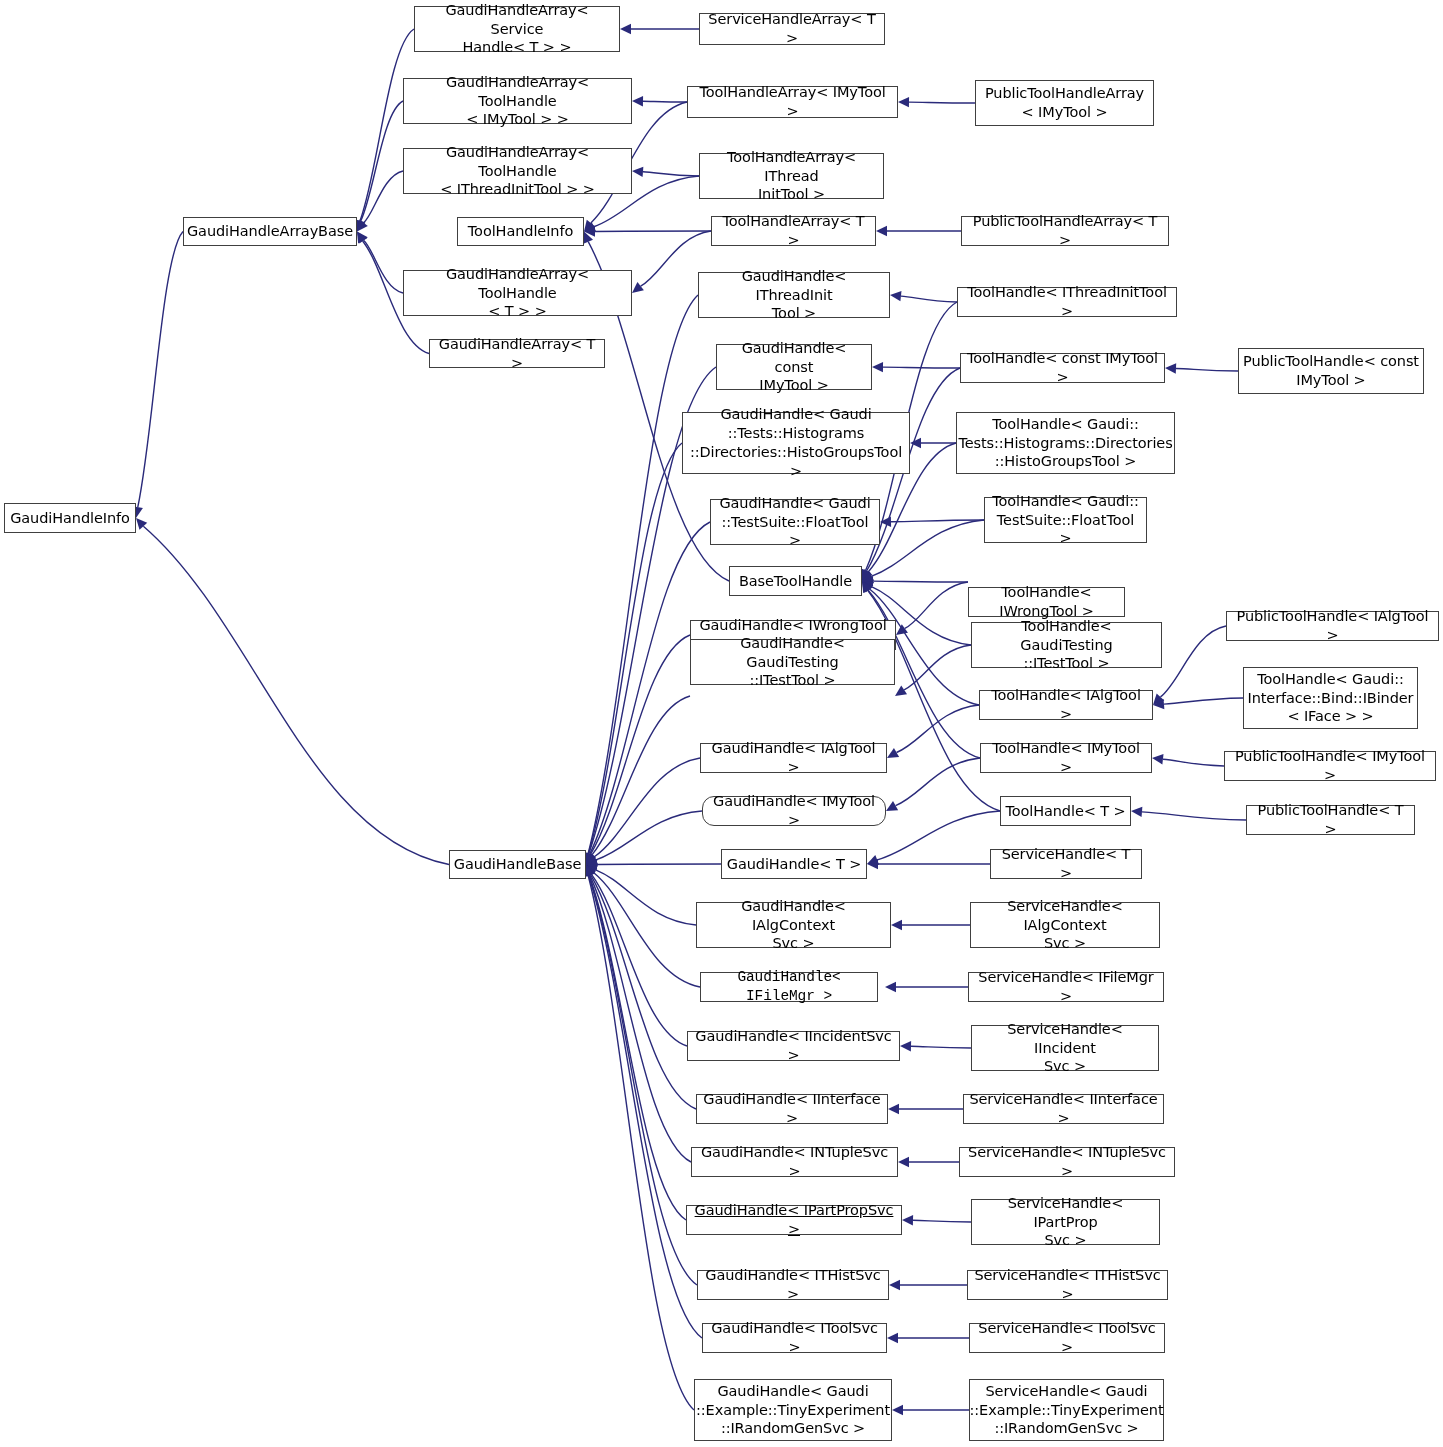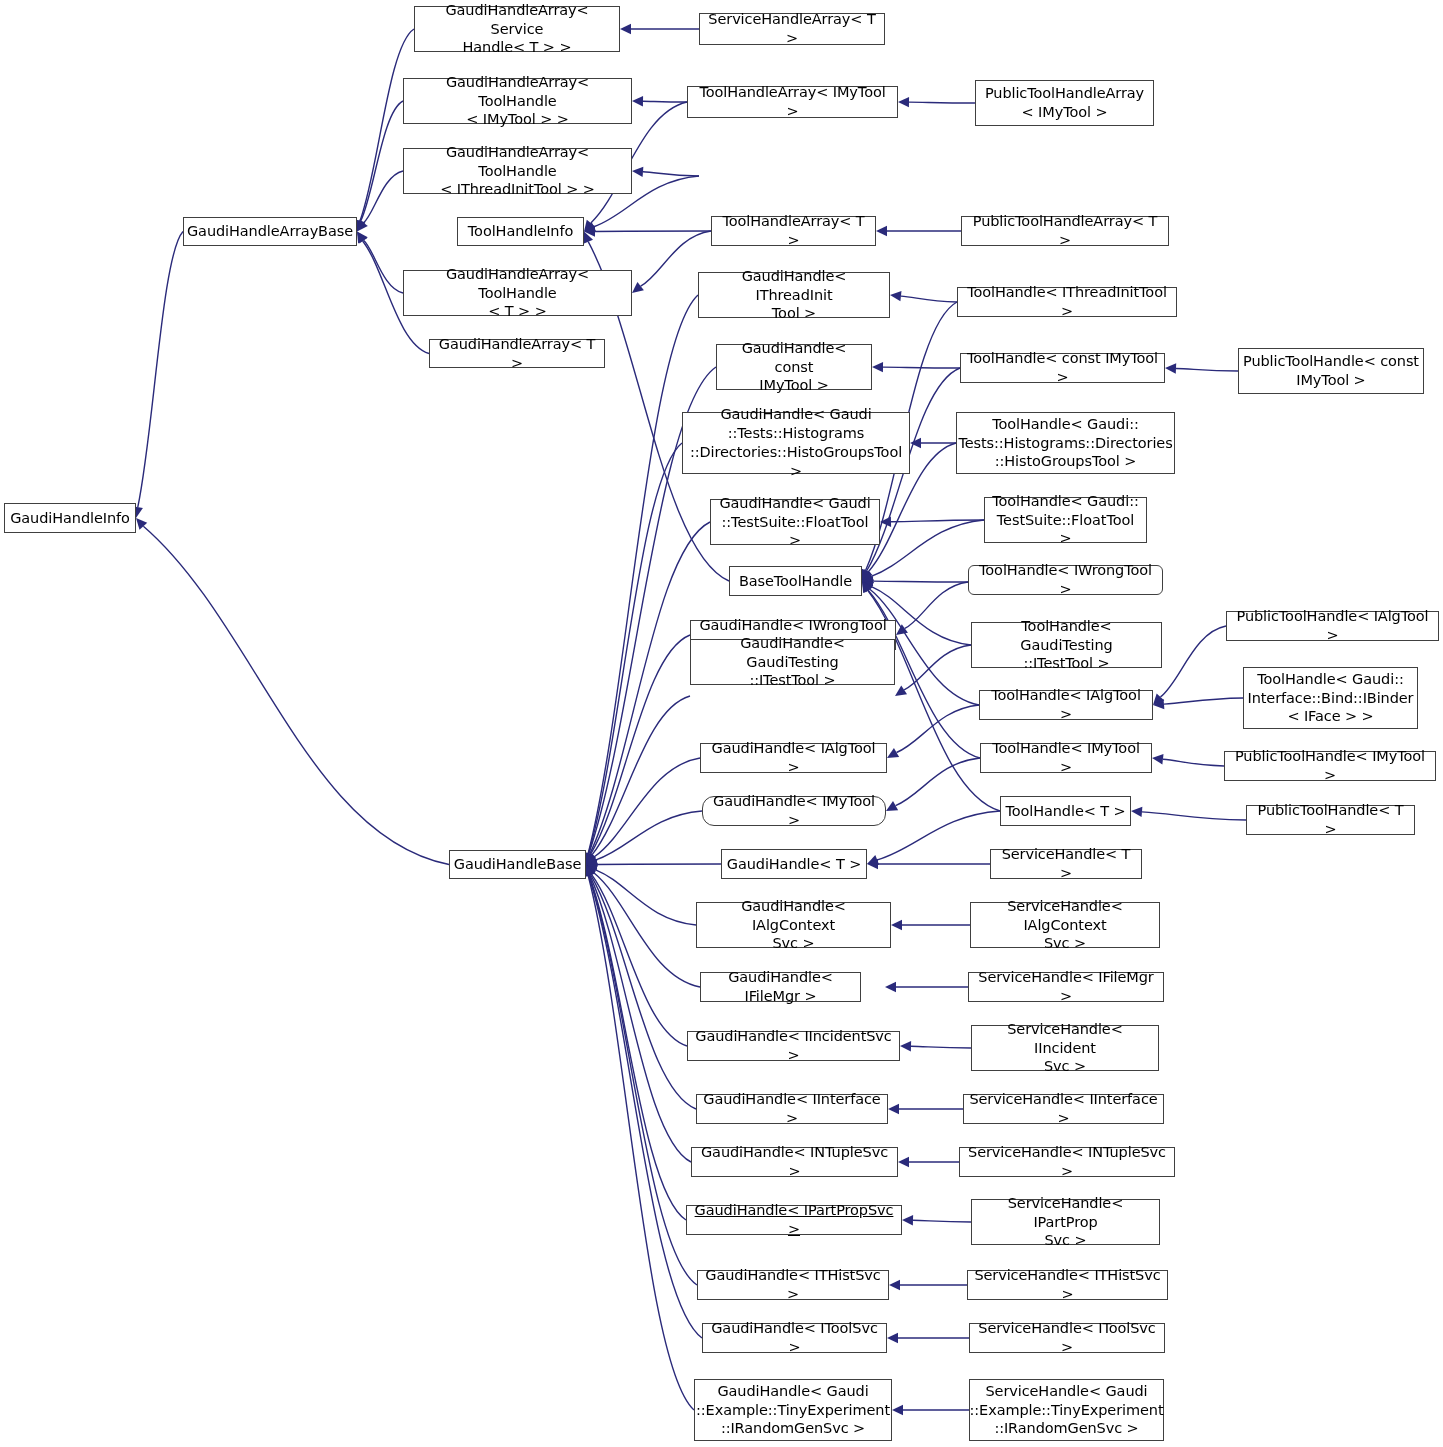--- a/index.html
+++ b/index.html
@@ -181,20 +181,22 @@
 <div class="node" style="left: 414px; top: 6px; width: 206px; height: 46px;">GaudiHandleArray&lt; Service
 Handle&lt; T &gt; &gt;</div>
     <div class="node" style="left: 699px; top: 13px; width: 186px; height: 32px;">ServiceHandleArray&lt; T &gt;</div>
     <div class="node" style="left: 403px; top: 78px; width: 229px; height: 46px;">GaudiHandleArray&lt; ToolHandle
 &lt; IMyTool &gt; &gt;</div>
     <div class="node" style="left: 687px; top: 86px; width: 211px; height: 32px;">ToolHandleArray&lt; IMyTool &gt;</div>
     <div class="node" style="left: 975px; top: 80px; width: 179px; height: 46px;">PublicToolHandleArray
 &lt; IMyTool &gt;</div>
     <div class="node" style="left: 403px; top: 148px; width: 229px; height: 46px;">GaudiHandleArray&lt; ToolHandle
 &lt; IThreadInitTool &gt; &gt;</div>
+    <div class="node" style="left: 699px; top: 153px; width: 185px; height: 46px;">ToolHandleArray&lt; IThread
+InitTool &gt;</div>
     <div class="node" style="left: 183px; top: 217px; width: 174px; height: 29px;">GaudiHandleArrayBase</div>
     <div class="node" style="left: 457px; top: 217px; width: 127px; height: 29px;">ToolHandleInfo</div>
     <div class="node" style="left: 711px; top: 216px; width: 165px; height: 30px;">ToolHandleArray&lt; T &gt;</div>
     <div class="node" style="left: 961px; top: 216px; width: 208px; height: 30px;">PublicToolHandleArray&lt; T &gt;</div>
     <div class="node" style="left: 403px; top: 270px; width: 229px; height: 46px;">GaudiHandleArray&lt; ToolHandle
 &lt; T &gt; &gt;</div>
     <div class="node" style="left: 698px; top: 272px; width: 192px; height: 46px;">GaudiHandle&lt; IThreadInit
 Tool &gt;</div>
     <div class="node" style="left: 957px; top: 287px; width: 220px; height: 30px;">ToolHandle&lt; IThreadInitTool &gt;</div>
     <div class="node" style="left: 429px; top: 339px; width: 176px; height: 29px;">GaudiHandleArray&lt; T &gt;</div>
@@ -207,21 +209,21 @@
 ::Tests::Histograms
 ::Directories::HistoGroupsTool &gt;</div>
     <div class="node" style="left: 956px; top: 412px; width: 219px; height: 62px;">ToolHandle&lt; Gaudi::
 Tests::Histograms::Directories
 ::HistoGroupsTool &gt;</div>
     <div class="node" style="left: 710px; top: 499px; width: 170px; height: 46px;">GaudiHandle&lt; Gaudi
 ::TestSuite::FloatTool &gt;</div>
     <div class="node" style="left: 984px; top: 497px; width: 163px; height: 46px;">ToolHandle&lt; Gaudi::
 TestSuite::FloatTool &gt;</div>
     <div class="node" style="left: 729px; top: 566px; width: 133px; height: 30px;">BaseToolHandle</div>
-    <div class="node" style="left: 968px; top: 565px; width: 195px; height: 30px; border-radius: 6px;">ToolHandle&lt; IWrongTool &gt;</div>
+    <div class="node" style="left: 968px; top: 587px; width: 157px; height: 30px;">ToolHandle&lt; IWrongTool &gt;</div>
     <div class="node" style="left: 1226px; top: 611px; width: 213px; height: 30px;">PublicToolHandle&lt; IAlgTool &gt;</div>
     <div class="node" style="left: 690px; top: 620px; width: 206px; height: 30px;">GaudiHandle&lt; IWrongTool &gt;</div>
     <div class="node" style="left: 971px; top: 622px; width: 191px; height: 46px;">ToolHandle&lt; GaudiTesting
 ::ITestTool &gt;</div>
     <div class="node" style="left: 1243px; top: 667px; width: 175px; height: 62px;">ToolHandle&lt; Gaudi::
 Interface::Bind::IBinder
 &lt; IFace &gt; &gt;</div>
     <div class="node" style="left: 690px; top: 639px; width: 205px; height: 46px;">GaudiHandle&lt; GaudiTesting
 ::ITestTool &gt;</div>
     <div class="node" style="left: 979px; top: 690px; width: 174px; height: 30px;">ToolHandle&lt; IAlgTool &gt;</div>
@@ -231,21 +233,21 @@
     <div class="node" style="left: 702px; top: 796px; width: 184px; height: 30px; border-radius: 12px;">GaudiHandle&lt; IMyTool &gt;</div>
     <div class="node" style="left: 1000px; top: 796px; width: 131px; height: 30px;">ToolHandle&lt; T &gt;</div>
     <div class="node" style="left: 1246px; top: 805px; width: 169px; height: 30px;">PublicToolHandle&lt; T &gt;</div>
     <div class="node" style="left: 449px; top: 850px; width: 137px; height: 29px;">GaudiHandleBase</div>
     <div class="node" style="left: 721px; top: 849px; width: 146px; height: 30px;">GaudiHandle&lt; T &gt;</div>
     <div class="node" style="left: 990px; top: 849px; width: 152px; height: 30px;">ServiceHandle&lt; T &gt;</div>
     <div class="node" style="left: 696px; top: 902px; width: 195px; height: 46px;">GaudiHandle&lt; IAlgContext
 Svc &gt;</div>
     <div class="node" style="left: 970px; top: 902px; width: 190px; height: 46px;">ServiceHandle&lt; IAlgContext
 Svc &gt;</div>
-    <div class="node" style="left: 700px; top: 972px; width: 161px; height: 30px;">GaudiHandle&lt; IFileMgr &gt;</div>
+    <div class="node" style="left: 700px; top: 972px; width: 178px; height: 30px; font-family: Liberation Mono, monospace;">GaudiHandle&lt; IFileMgr &gt;</div>
     <div class="node" style="left: 968px; top: 972px; width: 196px; height: 30px;">ServiceHandle&lt; IFileMgr &gt;</div>
     <div class="node" style="left: 687px; top: 1031px; width: 213px; height: 30px;">GaudiHandle&lt; IIncidentSvc &gt;</div>
     <div class="node" style="left: 971px; top: 1025px; width: 188px; height: 46px;">ServiceHandle&lt; IIncident
 Svc &gt;</div>
     <div class="node" style="left: 696px; top: 1094px; width: 192px; height: 30px;">GaudiHandle&lt; IInterface &gt;</div>
     <div class="node" style="left: 963px; top: 1094px; width: 201px; height: 30px;">ServiceHandle&lt; IInterface &gt;</div>
     <div class="node" style="left: 691px; top: 1147px; width: 207px; height: 30px;">GaudiHandle&lt; INTupleSvc &gt;</div>
     <div class="node" style="left: 959px; top: 1147px; width: 216px; height: 30px;">ServiceHandle&lt; INTupleSvc &gt;</div>
     <div class="node" style="left: 686px; top: 1205px; width: 216px; height: 30px; text-decoration: underline;">GaudiHandle&lt; IPartPropSvc &gt;</div>
     <div class="node" style="left: 971px; top: 1199px; width: 189px; height: 46px;">ServiceHandle&lt; IPartProp

